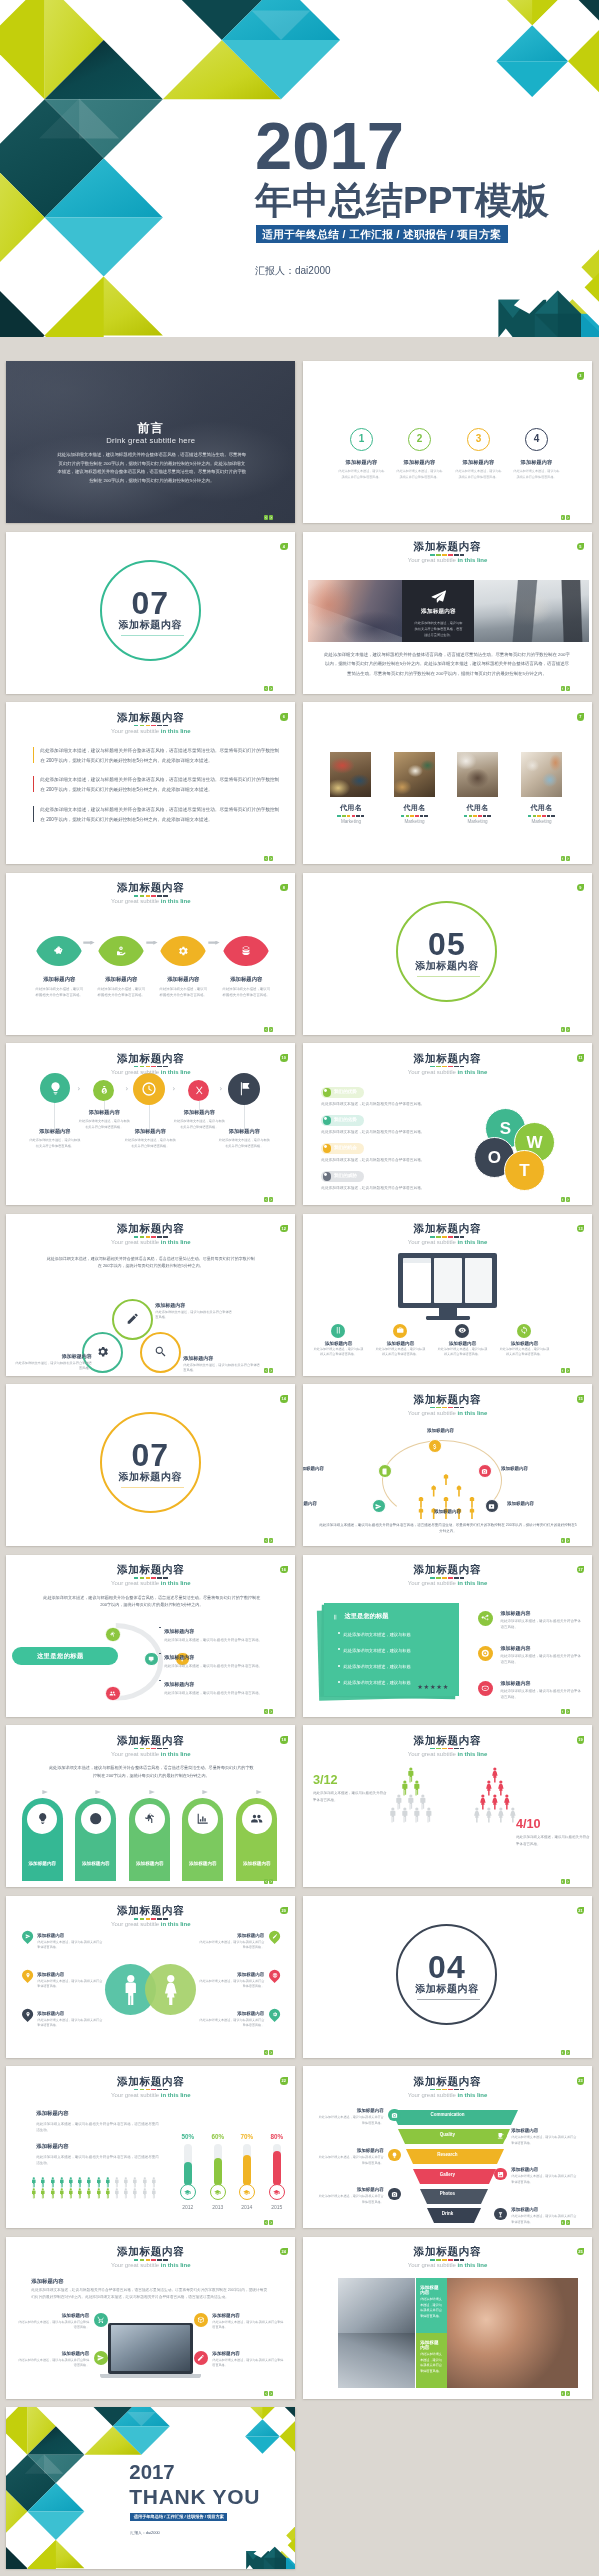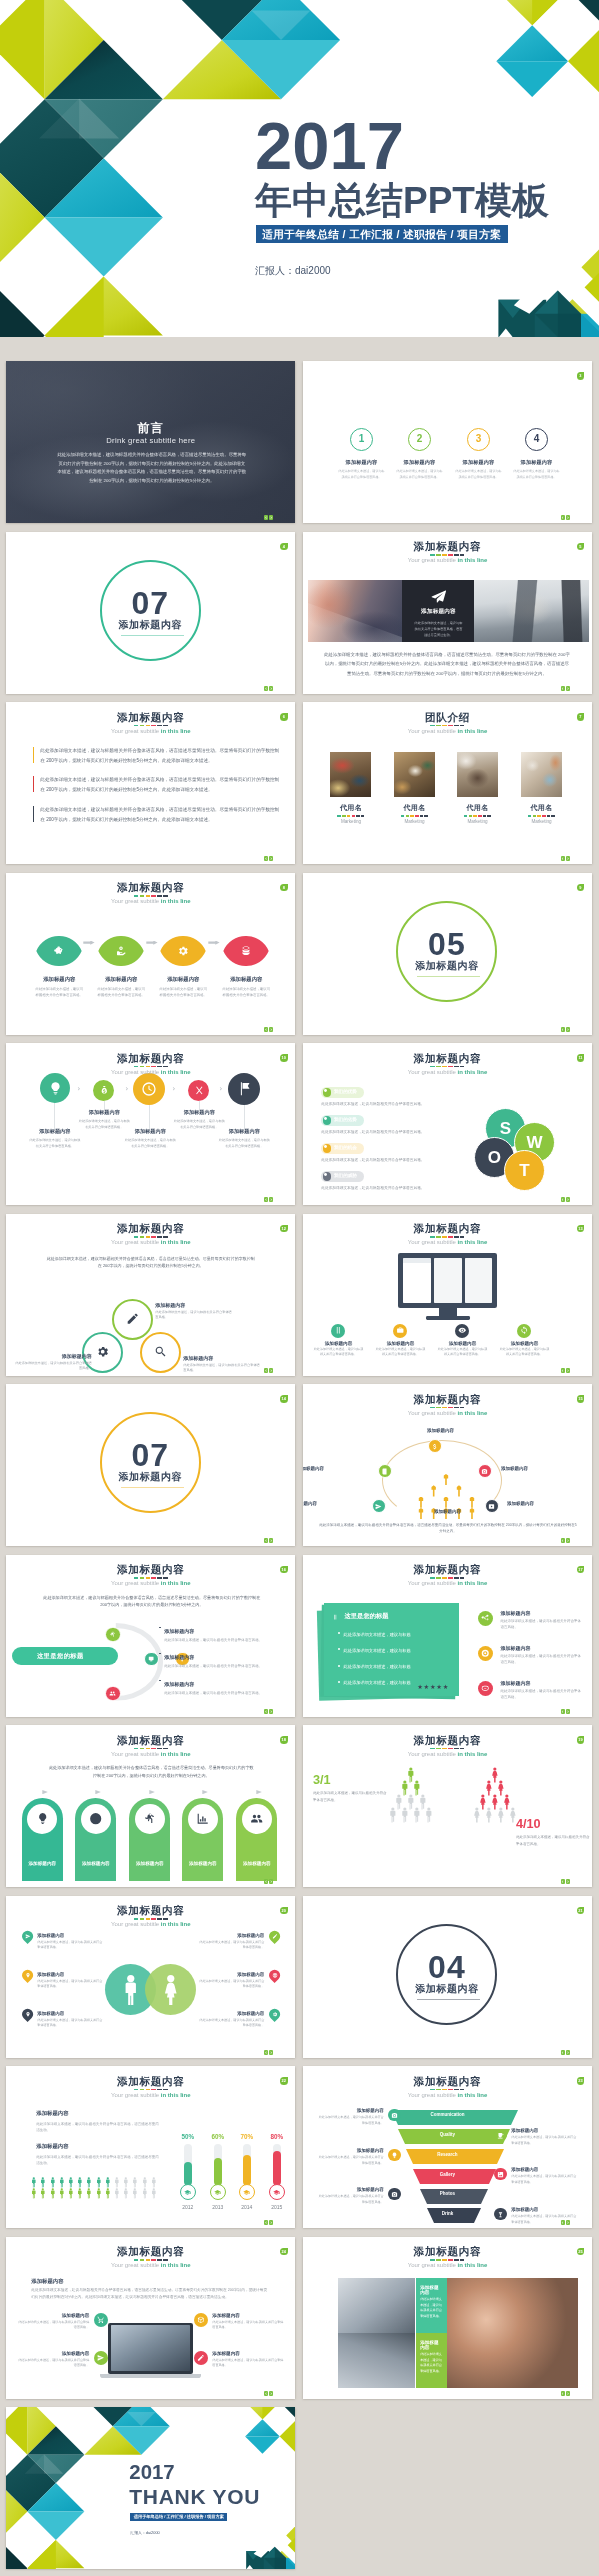--- a/index.html
+++ b/index.html
@@ -407,32 +407,21 @@
         <div class="s"><span>Your great subtitle </span><b>in this line</b></div>
       </div><div class="bar-row" style="top:44px">
         <span class="bar-i" style="background:#f0b323"></span>
         <div class="bar-t">此处添加详细文本描述，建议与标题相关并符合整体语言风格，语言描述尽量简洁生动。尽量将每页幻灯片的字数控制在 200字以内，据统计每页幻灯片的最好控制在5分钟之内。此处添加详细文本描述。</div>
       </div><div class="bar-row" style="top:73px">
         <span class="bar-i" style="background:#d93b3b"></span>
         <div class="bar-t">此处添加详细文本描述，建议与标题相关并符合整体语言风格，语言描述尽量简洁生动。尽量将每页幻灯片的字数控制在 200字以内，据统计每页幻灯片的最好控制在5分钟之内。此处添加详细文本描述。</div>
       </div><div class="bar-row" style="top:103px">
         <span class="bar-i" style="background:#3b4554"></span>
         <div class="bar-t">此处添加详细文本描述，建议与标题相关并符合整体语言风格，语言描述尽量简洁生动。尽量将每页幻灯片的字数控制在 200字以内，据统计每页幻灯片的最好控制在5分钟之内。此处添加详细文本描述。</div>
-      </div><div class="badge">6</div><div class="nav"><i>‹</i><i>›</i></div></div><div class="sl r k-team"><div class="hd">
-        <div class="t">团队介绍</div>
-        <div class="dashes">
-          <i style="background:#3fb78f"></i>
-          <i style="background:#8cc63f"></i>
-          <i style="background:#f0b323"></i>
-          <i style="background:#e8445a"></i>
-          <i style="background:#3b4554"></i>
-          <i style="background:#3b4554"></i>
-        </div>
-        <div class="s"><span>Your great subtitle </span><b>in this line</b></div>
-      </div><div class="tm" style="left:27.5px">
+      </div><div class="badge">6</div><div class="nav"><i>‹</i><i>›</i></div></div><div class="sl r k-team"><div class="tm" style="left:27.5px">
         <div class="tm-p" style="background:radial-gradient(ellipse 50% 30% at 30% 30%,#c94b3e,transparent 60%),radial-gradient(ellipse 40% 25% at 72% 64%,#2e4d63,transparent 60%),radial-gradient(ellipse 45% 30% at 20% 80%,#d9c07c,transparent 65%),linear-gradient(165deg,#9b7f5f 0%,#6d563d 48%,#3f3124 100%)"></div>
         <div class="tm-n">代用名</div>
         <div class="dashes tm-d">
           <i style="background:#3fb78f"></i>
           <i style="background:#8cc63f"></i>
           <i style="background:#f0b323"></i>
           <i style="background:#e8445a"></i>
           <i style="background:#3b4554"></i>
           <i style="background:#3b4554"></i>
         </div>
@@ -967,21 +956,21 @@
             <path d="M12 11.5c-3.5 0-5 2-5.8 5L3.5 27h4.2l-1.2 6h3.2v15h4.6V33h3.2l-1.2-6h4.2l-2.7-10.5c-.8-3-2.3-5-5.8-5z"></path>
           </svg>
         </span>
         <span class="pr" style="left:30px;top:40px;fill:#d3d7da">
           <svg viewBox="0 0 24 48" width="7.7" height="15.5">
             <circle cx="12" cy="6" r="5"></circle>
             <path d="M12 11.5c-3.5 0-5 2-5.8 5L3.5 27h4.2l-1.2 6h3.2v15h4.6V33h3.2l-1.2-6h4.2l-2.7-10.5c-.8-3-2.3-5-5.8-5z"></path>
           </svg>
         </span>
       </div><div class="pv pv-l">
-        <div class="pv-v" style="color:#8cc63f">3/1</div>
+        <div class="pv-v" style="color:#8cc63f">3/12</div>
         <div class="pv-b">此处添加详细文本描述，建议与标题相关并符合整体语言风格。</div>
       </div><div class="pv pv-r">
         <div class="pv-v" style="color:#e8445a">4/10</div>
         <div class="pv-b">此处添加详细文本描述，建议与标题相关并符合整体语言风格。</div>
       </div><div class="badge">19</div><div class="nav"><i>‹</i><i>›</i></div></div><div class="sl k-gender"><div class="hd">
         <div class="t">添加标题内容</div>
         <div class="dashes">
           <i style="background:#3fb78f"></i>
           <i style="background:#8cc63f"></i>
           <i style="background:#f0b323"></i>

